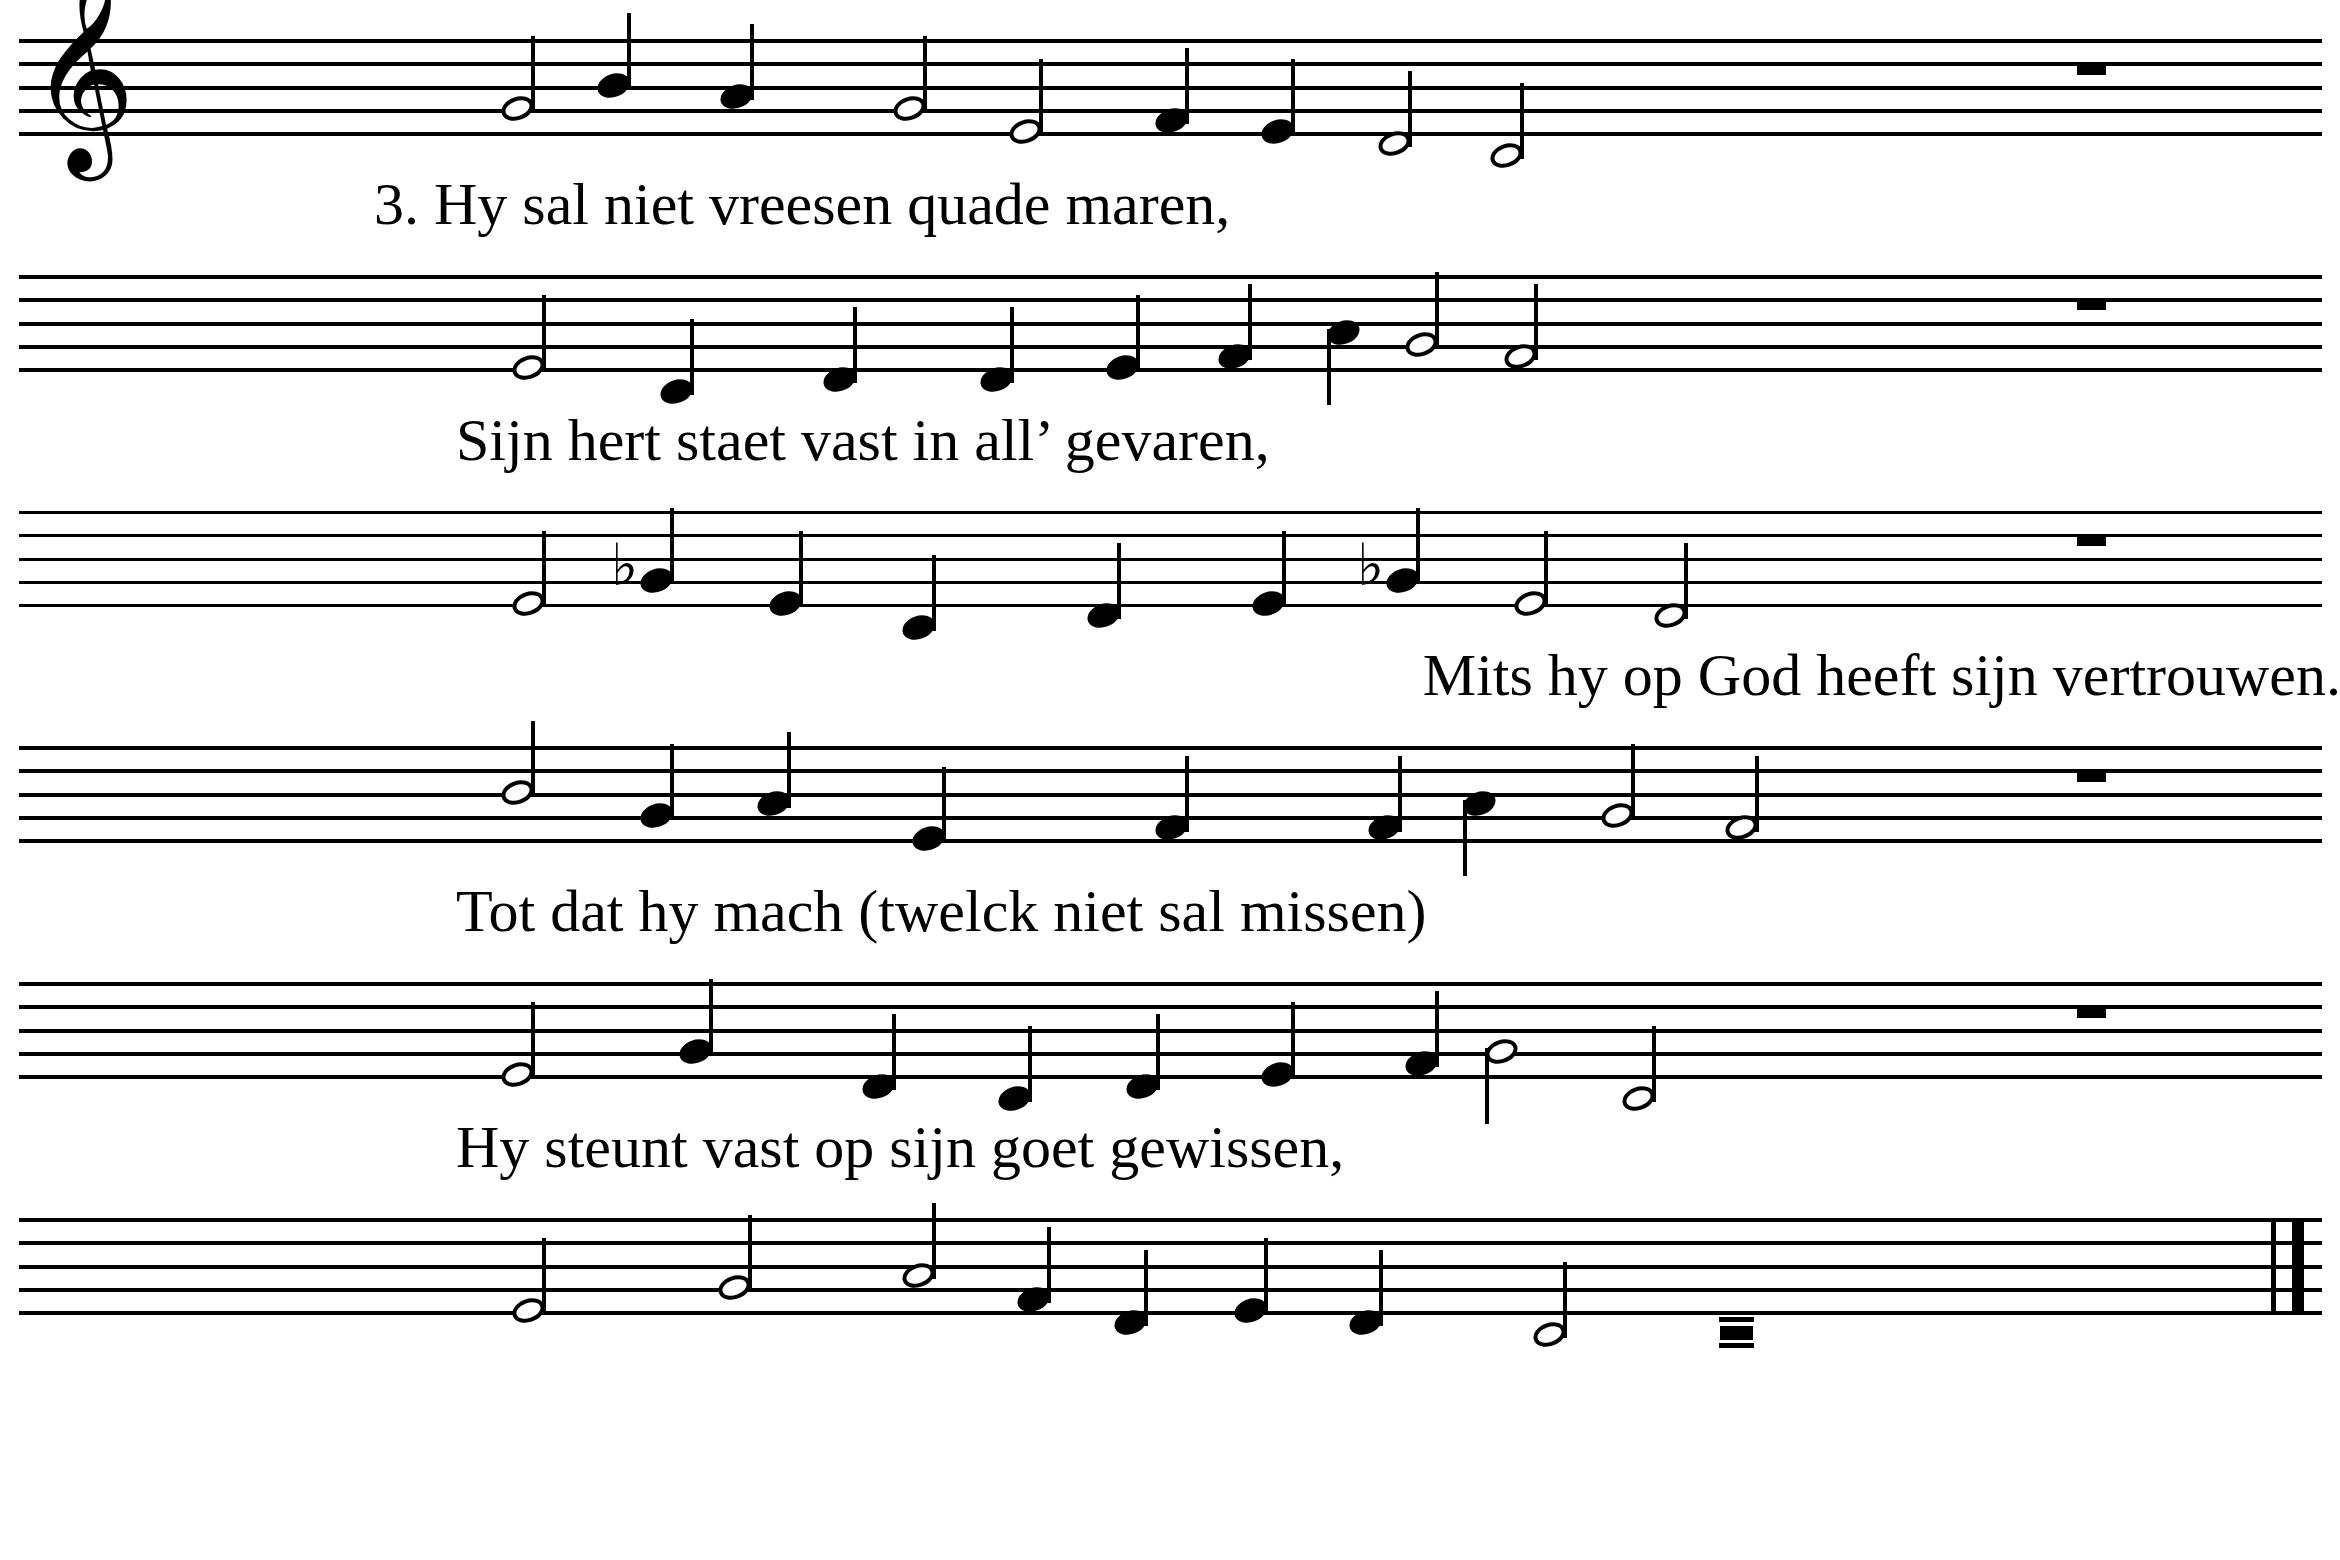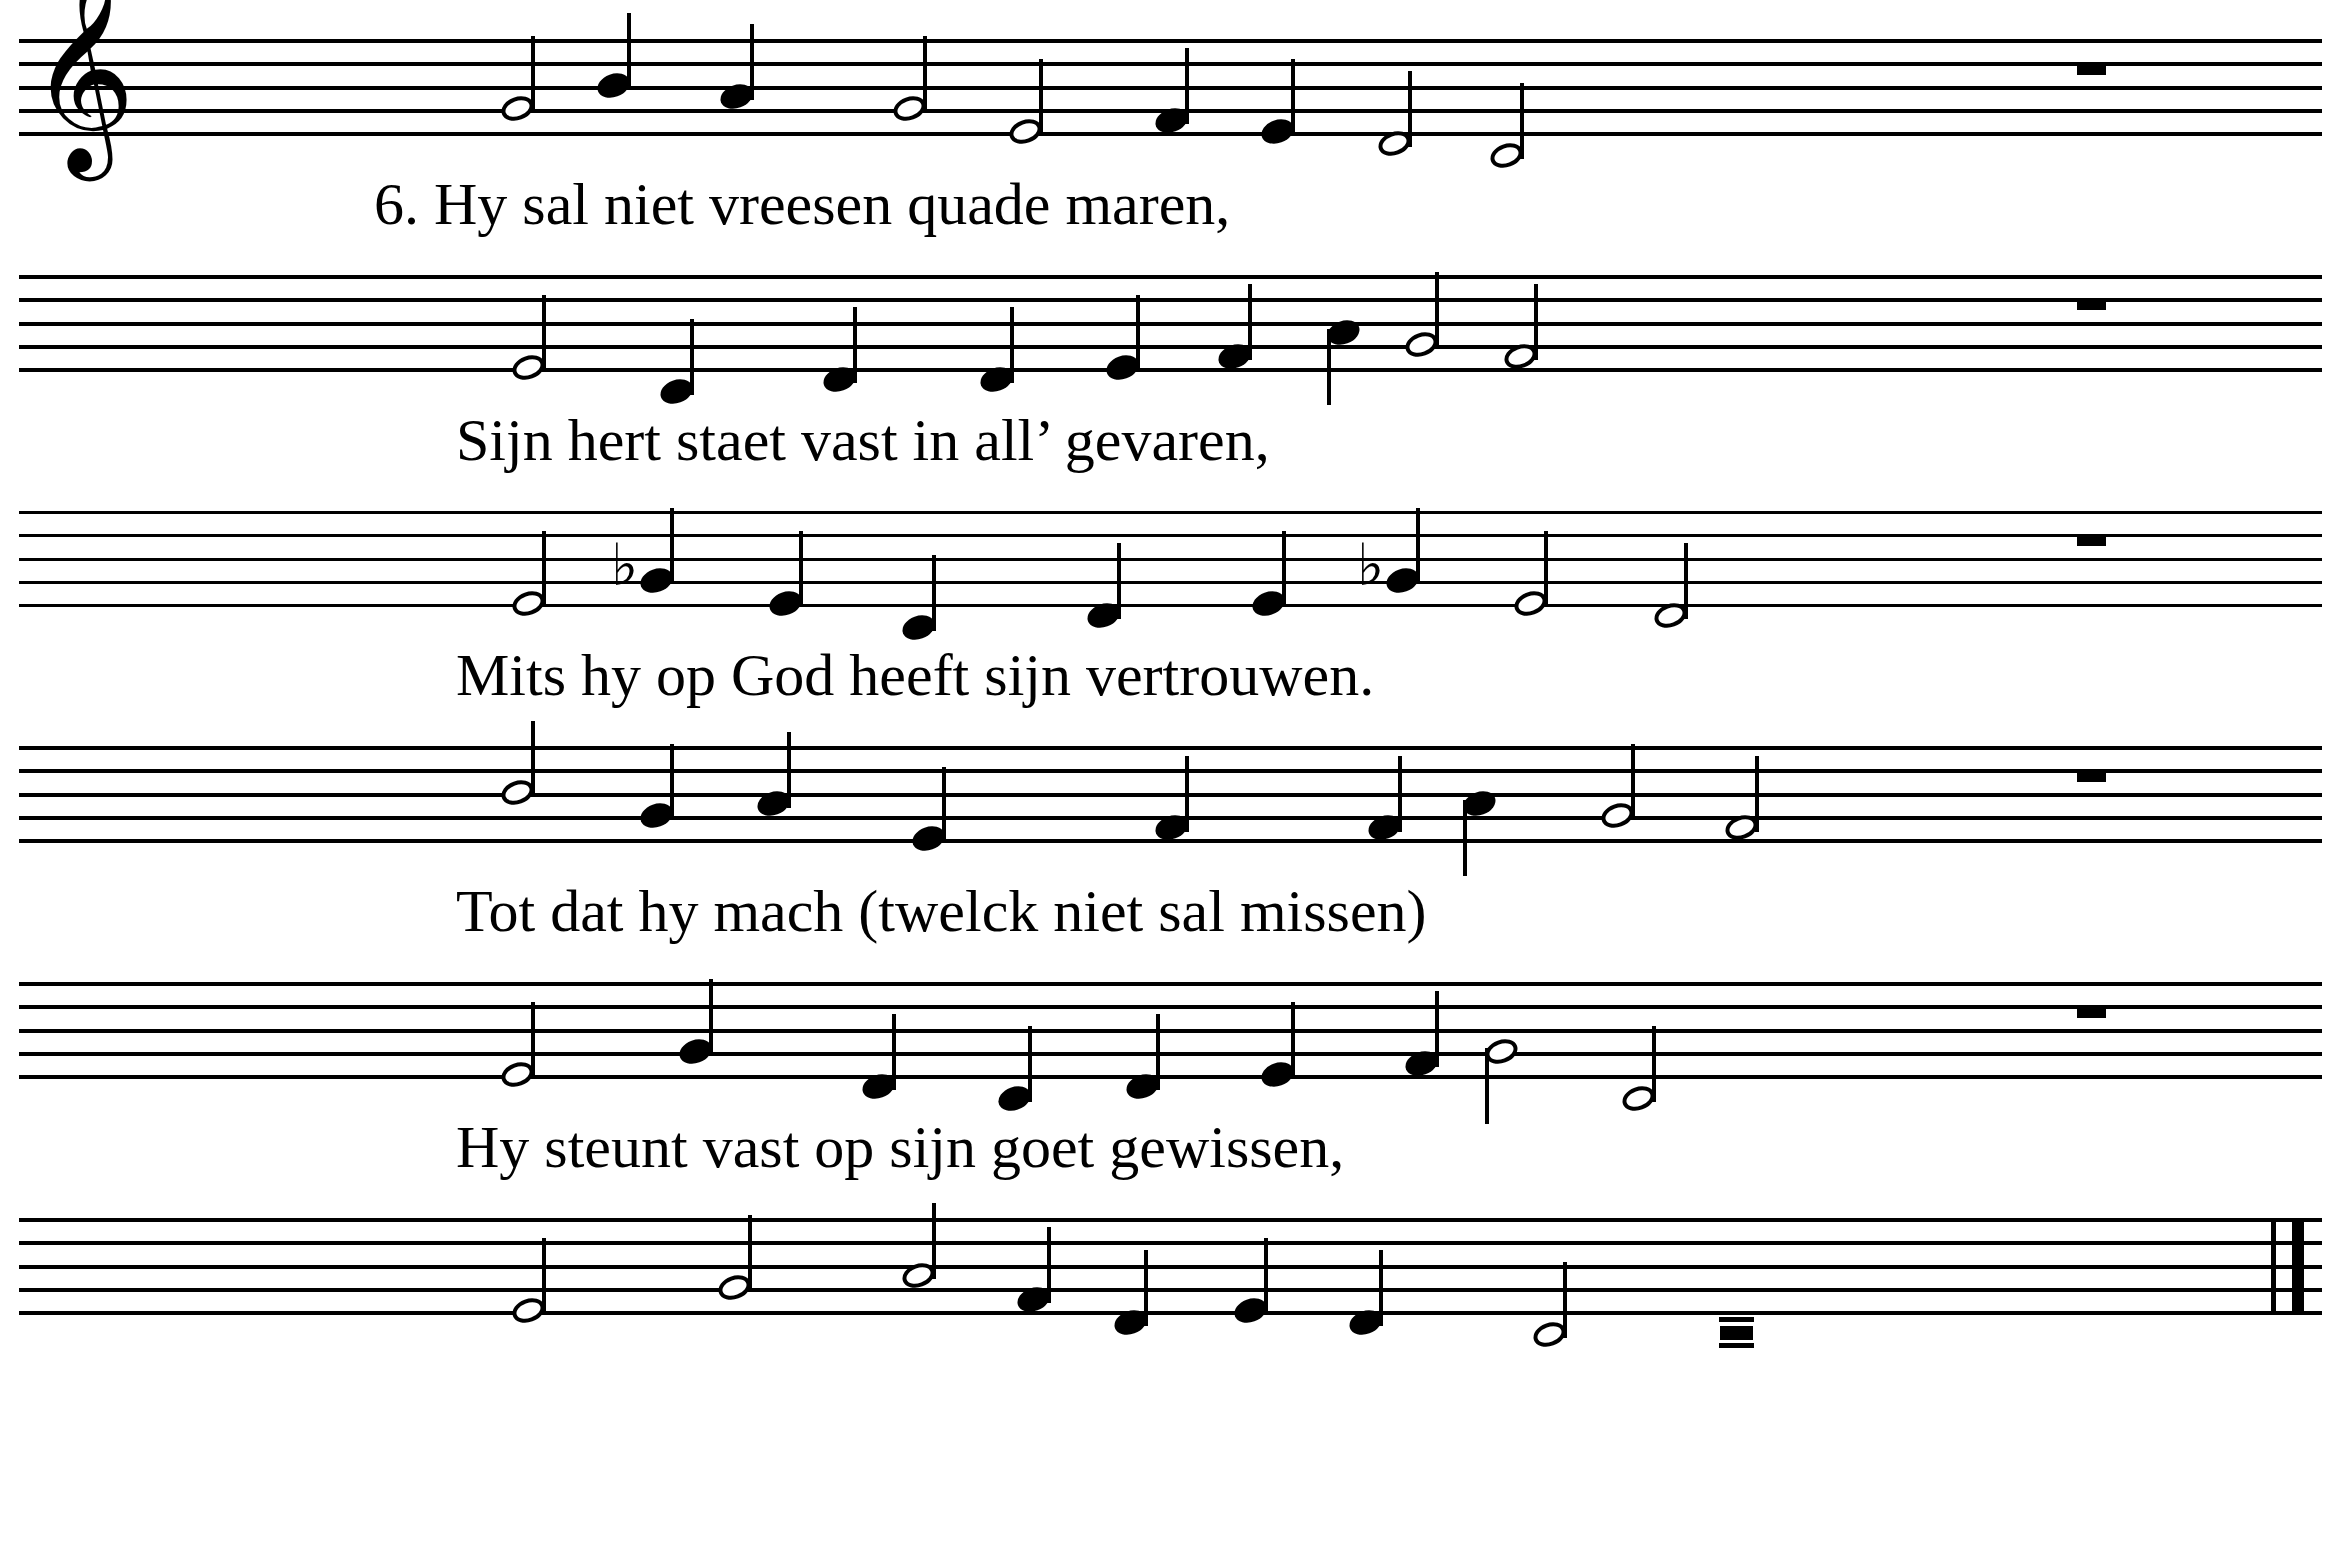--- a/index.html
+++ b/index.html
@@ -202,21 +202,21 @@
         <div class="note half" style="left: 1378px; top: 132px;">
           <div class="head"></div>
           <div class="stem up"></div>
         </div>
         <div class="note half" style="left: 1490px; top: 144px;">
           <div class="head"></div>
           <div class="stem up"></div>
         </div>
         <div class="rest whole-bar" style="left: 2077px; top: 62px;"></div>
       </div>
-      <div class="lyric" style="padding-left: 374px;">6. Hy sal niet vreesen quade maren,</div>
+      <div class="lyric" style="padding-left: 374px;">3. Hy sal niet vreesen quade maren,</div>
     </div>
     <div class="system">
       <div class="staff">
         <div class="staff-lines">
           <div class="ln l1"></div>
           <div class="ln l2"></div>
           <div class="ln l3"></div>
           <div class="ln l4"></div>
           <div class="ln l5"></div>
         </div>
@@ -302,21 +302,21 @@
         <div class="note half" style="left: 1514px; top: 120px;">
           <div class="head"></div>
           <div class="stem up"></div>
         </div>
         <div class="note half" style="left: 1654px; top: 132px;">
           <div class="head"></div>
           <div class="stem up"></div>
         </div>
         <div class="rest whole-bar" style="left: 2077px; top: 62px;"></div>
       </div>
-      <div class="lyric" style="padding-left: 456px;">Mits hy op God heeft sijn vertrouwen.</div>
+      <div class="lyric" style="padding-left: 456px; text-align: right;">Mits hy op God heeft sijn vertrouwen.</div>
     </div>
     <div class="system">
       <div class="staff">
         <div class="staff-lines">
           <div class="ln l1"></div>
           <div class="ln l2"></div>
           <div class="ln l3"></div>
           <div class="ln l4"></div>
           <div class="ln l5"></div>
         </div>

